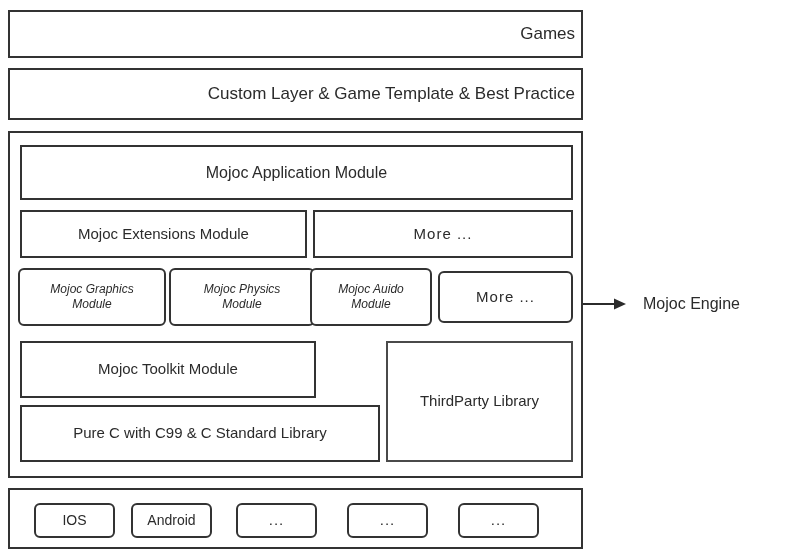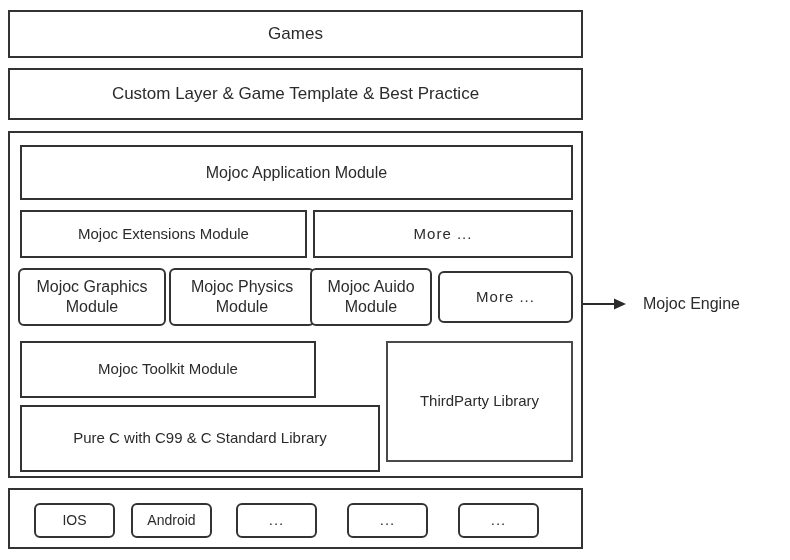--- a/index.html
+++ b/index.html
@@ -32,39 +32,40 @@
     background: #ffffff;
     border: 2px solid #333333;
     display: flex;
     align-items: center;
     justify-content: center;
     text-align: center;
     line-height: 1.22;
   }
   .sq {            
     border-radius: 0;
+    justify-content: flex-end;
   }
   .rd {            
     border-radius: 0;
   }
   .rd-sm {
     border-radius: 6px;
   }
   .lbl {
     display: block;
     padding: 0 6px;
     white-space: pre-line;
   }
 
   
   .t-games   { font-size: 17px; }
   .t-custom  { font-size: 17px; }
   .t-app     { font-size: 16px; }
   .t-mod     { font-size: 15px; }
-  .t-modsm   { font-size: 16px; }
+  .t-modsm   { font-size: 12px; font-style: italic; }
   .t-plat    { font-size: 14px; }
   .t-dots    { font-size: 15px; letter-spacing: 1px; }
 
   
   .anno {
     position: absolute;
     display: flex;
     align-items: center;
     height: 22px;
   }
@@ -115,21 +116,21 @@
 Module</span>
     </div>
     <div class="box rd-sm t-mod" style="left:428px; top:138px; width:135px; height:52px;">
       <span class="lbl t-dots">More ...</span>
     </div>
 
     <div class="box rd t-mod" style="left:10px; top:208px; width:296px; height:57px;">
       <span class="lbl">Mojoc Toolkit Module</span>
     </div>
 
-    <div class="box rd t-mod" style="left:10px; top:272px; width:360px; height:67px;">
+    <div class="box rd t-mod" style="left:10px; top:272px; width:360px; height:57px;">
       <span class="lbl">Pure C with C99 &amp; C Standard Library</span>
     </div>
 
     <div class="box rd t-mod" style="left:376px; top:208px; width:187px; height:121px; border-color:#4a4a4a;">
       <span class="lbl">ThirdParty Library</span>
     </div>
   </div>
 
   <div class="box sq" style="left:8px; top:488px; width:575px; height:61px; display:block;padding-left:46px;">
 

